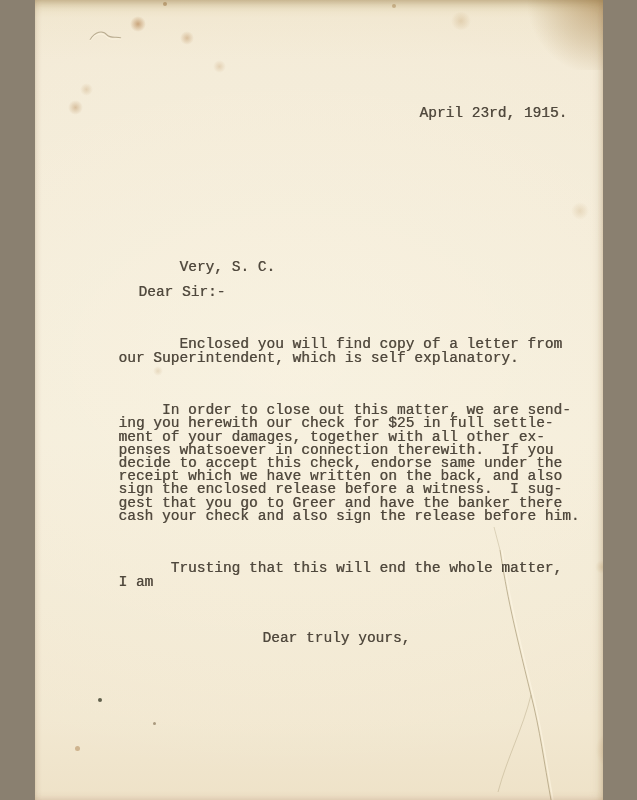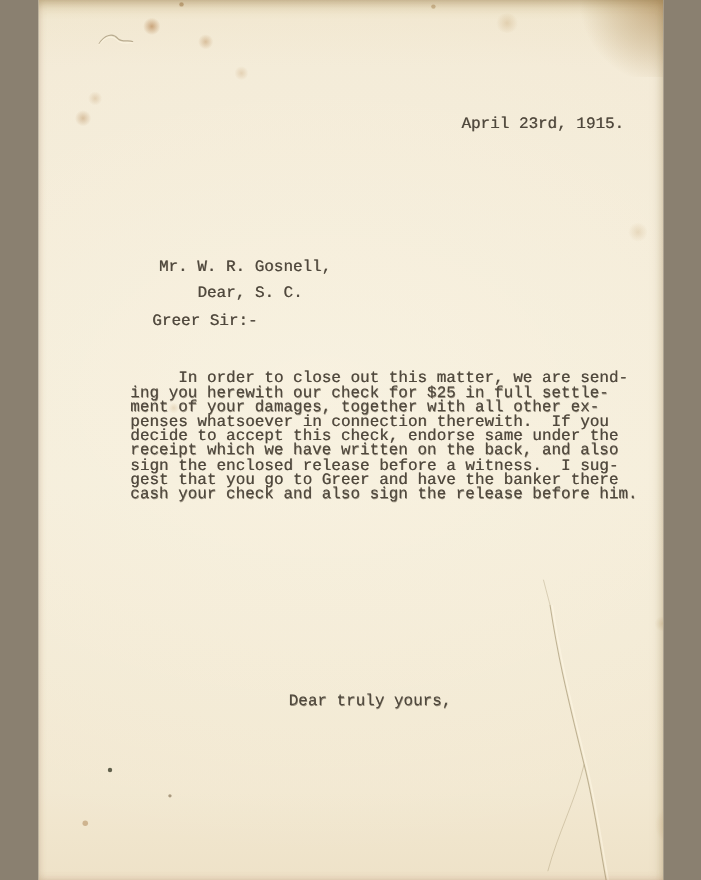--- a/index.html
+++ b/index.html
@@ -102,31 +102,34 @@
 
     <path d="M55,40 C60,31 68,30 72,35 C76,39 82,36 86,38" fill="none" stroke="#8a7a58" stroke-width="1.1" opacity="0.55"></path>
     <path d="M55,41 C60,33 68,32 72,37 C76,41 82,38 86,39" fill="none" stroke="#fdf6e2" stroke-width="1" opacity="0.7"></path>
   </svg>
 
   <div class="corner-top-right"></div>
   <div class="edge-vignette"></div>
 
   <div class="tw date-line">April 23rd, 1915.</div>
 
-  <div class="tw recipient-name">Mr. W. R. Gosnell,</div>
-  <div class="tw recipient-city">Dear, S. C.</div>
-  <div class="tw salutation">Greer Sir:-</div>
+  <div class="tw recipient-city">Very, S. C.</div>
+  <div class="tw salutation">Dear Sir:-</div>
 
   <div class="tw body-block">
+    <p>       Enclosed you will find copy of a letter from
+our Superintendent, which is self explanatory.</p>
     <p>     In order to close out this matter, we are send-
 ing you herewith our check for $25 in full settle-
 ment of your damages, together with all other ex-
 penses whatsoever in connection therewith.  If you
 decide to accept this check, endorse same under the
 receipt which we have written on the back, and also
 sign the enclosed release before a witness.  I sug-
 gest that you go to Greer and have the banker there
 cash your check and also sign the release before him.</p>
+    <p>      Trusting that this will end the whole matter,
+I am</p>
   </div>
 
   <div class="tw closing-line">Dear truly yours,</div>
 
 </div>
 
 </body></html>

